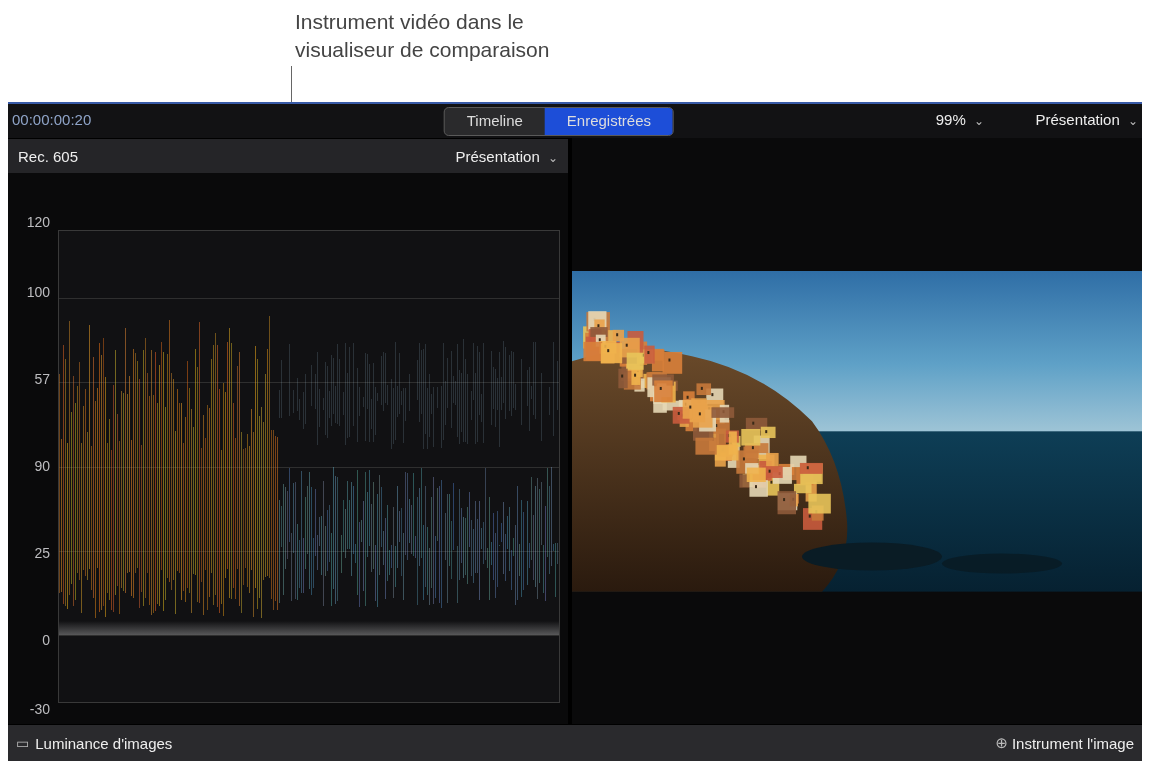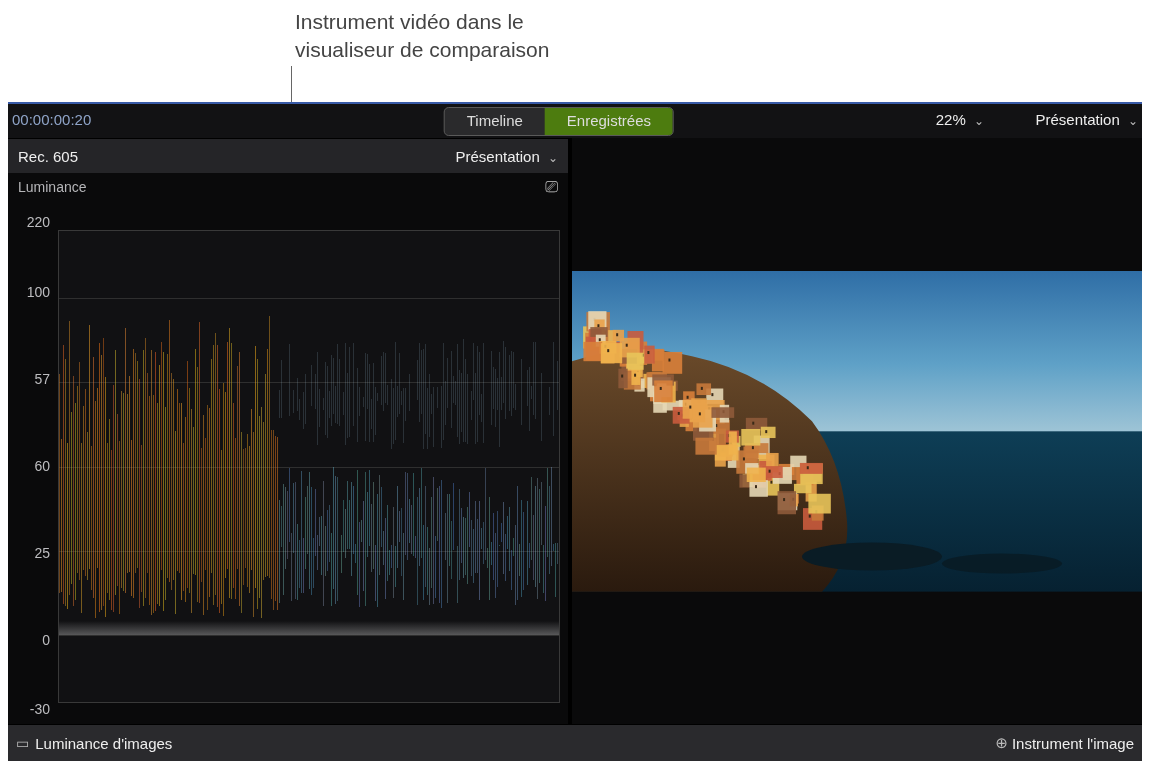--- a/index.html
+++ b/index.html
@@ -47,21 +47,21 @@
   .timecode{position:absolute;left:4px;top:7px;color:#8fa4c8;font-size:15px;}
   .segmented{
     position:absolute;left:50%;transform:translateX(-57%);
     top:3px;height:27px;
     display:flex;border:1px solid #5a5a5a;border-radius:5px;overflow:hidden;
     background:#2a2a2c;
   }
   .segmented div{
     padding:4px 22px 0;font-size:15px;color:#ddd;cursor:pointer;
   }
-  .segmented .active{background:#4d7c0f;}
+  .segmented .active{background:#1d4ed8;}
   .zoom{position:absolute;right:158px;top:7px;color:#eee;font-size:15px;cursor:pointer;}
   .zoom .caret, .dd .caret{font-size:12px;margin-left:4px;color:#bbb;}
   .topbar .pres{position:absolute;right:4px;top:7px;color:#eee;font-size:15px;cursor:pointer;}
 
   .splitter{position:absolute;top:36px;bottom:36px;left:560px;width:4px;background:#000;}
 
   
   .left{
     position:absolute;left:0;top:36px;width:560px;bottom:36px;
     background:#0a0a0b;
@@ -121,51 +121,47 @@
 
 <div class="app">
 
   <div class="topbar">
     <div class="timecode">00:00:00:20</div>
     <div class="segmented">
       <div>Timeline</div>
       <div class="active">Enregistrées</div>
     </div>
     <div class="zoom dd">
-      <span>22%</span>
+      <span>99%</span>
       <span class="caret">⌄</span>
     </div>
     <div class="pres dd">
       <span>Présentation</span>
       <span class="caret">⌄</span>
     </div>
   </div>
 
   <div class="left">
     <div class="left-header">
       <div class="colorspace">Rec. 605</div>
       <div class="pres dd">
         <span>Présentation</span>
         <span class="caret">⌄</span>
       </div>
     </div>
-    <div class="scope-subheader">
-      <div class="lum">Luminance</div>
-      <div class="picker">⎚</div>
-    </div>
 
     <div class="scope-area">
       <div class="yaxis" id="yaxis">
           <div class="ylab" style="top: 98%;">-30</div>
           <div class="ylab" style="top: 83.7143%;">0</div>
           <div class="ylab" style="top: 65.8571%;">25</div>
-          <div class="ylab" style="top: 48%;">60</div>
+          <div class="ylab" style="top: 48%;">90</div>
           <div class="ylab" style="top: 30.1429%;">57</div>
           <div class="ylab" style="top: 12.2857%;">100</div>
-          <div class="ylab" style="top: -2%;">220</div>
+          <div class="ylab" style="top: -2%;">120</div>
         </div>
       <div class="plot" id="plot">
           <div class="gridline" style="top: 85.7143%;"></div>
           <div class="gridline" style="top: 67.8571%;"></div>
           <div class="gridline" style="top: 50%;"></div>
           <div class="gridline" style="top: 32.1429%;"></div>
           <div class="gridline" style="top: 14.2857%;"></div>
           <div class="trace" style="left: 0%; bottom: 23.1116%; height: 46.4824%; background: rgba(186, 111, 33, 0.55);"></div>
           <div class="trace" style="left: 0.4%; bottom: 23.2827%; height: 32.5333%; background: rgba(232, 143, 32, 0.55);"></div>
           <div class="trace" style="left: 0.8%; bottom: 20.9047%; height: 54.9883%; background: rgba(219, 96, 34, 0.55);"></div>

